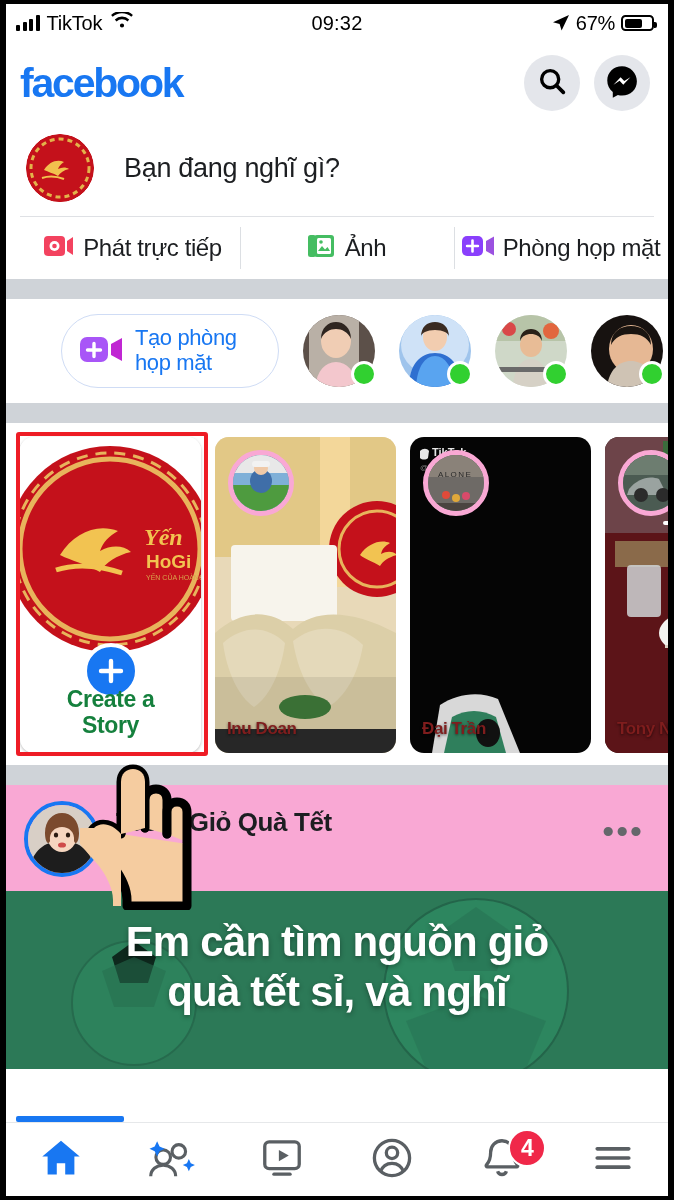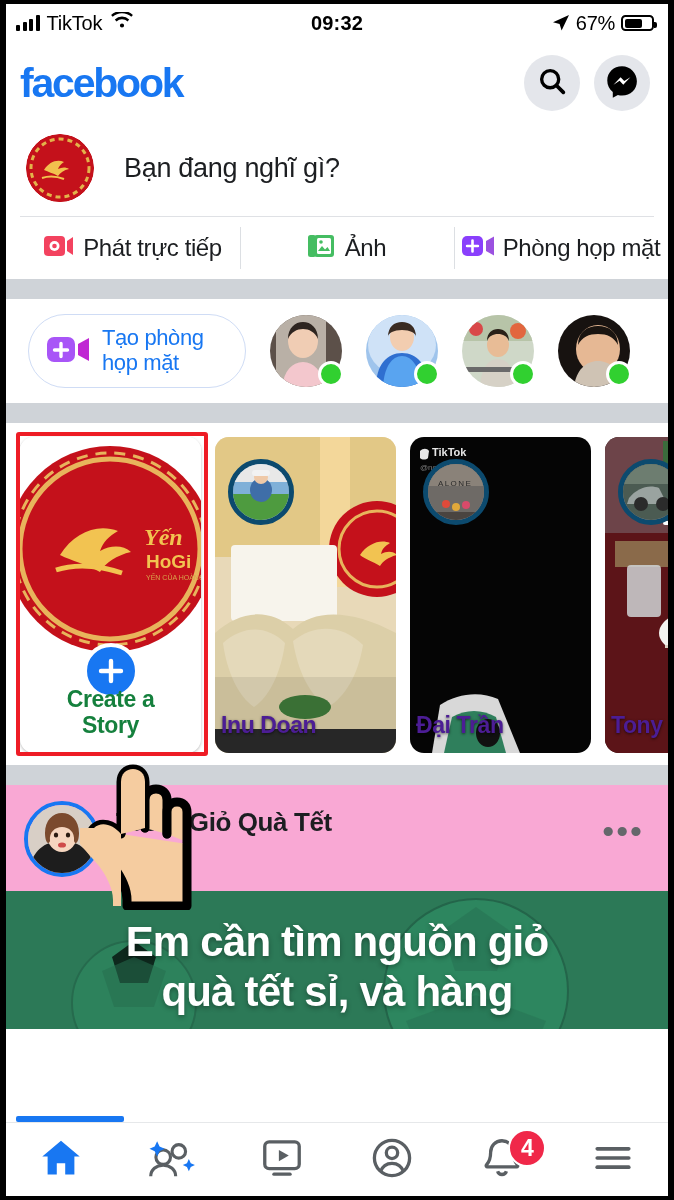--- a/index.html
+++ b/index.html
@@ -34,21 +34,21 @@
   .bars i{ display:block; width:4px; background:#000; border-radius:1px; }
   .bars i:nth-child(1){ height:6px; }
   .bars i:nth-child(2){ height:9px; }
   .bars i:nth-child(3){ height:12.5px; }
   .bars i:nth-child(4){ height:16px; }
   .carrier{ font-size:20px; color:#000; letter-spacing:-0.2px; }
   .wifi{ margin-left:1px; }
   .sb-time{
     position:absolute; left:0; right:0; top:0;
     height:38px; display:flex; align-items:center; justify-content:center;
-    font-size:20px; font-weight:bold; color:#000; letter-spacing:0.2px;
+    font-size:20px; font-weight:normal; color:#000; letter-spacing:0.2px;
     pointer-events:none;
   }
   .sb-right{
     margin-left:auto; display:flex; align-items:center; gap:6px;
   }
   .loc-arrow{ width:18px; height:18px; }
   .batt-pct{ font-size:20px; color:#000; letter-spacing:-0.3px; }
   .batt{
     width:33px; height:16px; border:2px solid #000; border-radius:4.5px;
     position:relative; padding:1.5px;
@@ -103,21 +103,21 @@
     content:""; position:absolute; left:0; top:10px; bottom:10px;
     width:1px; background:#dcdfe3;
   }
   .action .lbl{ font-size:24px; color:#1c1e21; letter-spacing:-0.4px; white-space:nowrap; }
 
   .gap-band{ height:20px; background:#CFD3D8; }
 
   
   .roomsrow{
     display:flex; align-items:center; gap:0;
-    background:#fff; height:104px; padding-left:22px; overflow:hidden;
+    background:#fff; height:104px; padding-left:22px; overflow:hidden;margin-left:33px;
   }
   .create-room{
     width:218px; height:74px; border:1.5px solid #cfdcf5; border-radius:40px;
     display:flex; align-items:center; gap:11px; padding-left:18px; flex:none;
     background:#fff;
   }
   .cr-text{ font-size:22px; color:#1877F2; line-height:1.12; letter-spacing:-0.4px; }
   .room-av{
     width:72px; height:72px; border-radius:50%; position:relative; flex:none;
     margin-left:24px; overflow:visible;
@@ -150,27 +150,27 @@
     background:#1877F2; border:4px solid #fff;
     display:flex; align-items:center; justify-content:center;
     color:#fff; font-size:40px; font-weight:300; line-height:0;
   }
   .sc-label{
     position:absolute; bottom:14px; left:0; right:0;
     text-align:center; font-size:23px; font-weight:bold;
     color:#15803d; line-height:1.16; letter-spacing:-0.4px;
   }
   .story-ring{
-    position:absolute; left:13px; top:22px;
+    position:absolute; left:13px; top:13px;
     width:66px; height:66px; border-radius:50%;
-    border:5px solid #0c4a6e; overflow:hidden; background:#888;
+    border:5px solid #f9a8d4; overflow:hidden; background:#888;
   }
   .story-name{
-    position:absolute; left:6px; bottom:14px;
-    font-size:23px; font-weight:bold; color:#4c1d95;
+    position:absolute; left:12px; bottom:14px;
+    font-size:17px; font-weight:bold; color:#7f1d1d;
     letter-spacing:-0.4px; text-shadow:0 1px 3px rgba(0,0,0,.6);
     white-space:nowrap;
   }
   .highlight-box{
     position:absolute; left:10px; top:9px;
     width:192px; height:324px;
     border:4px solid #EE1C25; border-radius:3px;
     pointer-events:none; z-index:6;
   }
 
@@ -194,21 +194,21 @@
     border-top:10px solid transparent;border-bottom:10px solid transparent;
     flex:none;
   }
   .post-line2{ display:flex; align-items:center; gap:8px; margin-top:6px; }
   .post-time{ font-size:20px; color:#65676B; }
   .dots{
     font-size:34px; color:#65676b; letter-spacing:2px; line-height:0.4;
     padding:0 6px 14px 0;
   }
   .post-img{
-    height:138px; width:100%;
+    height:178px; width:100%;
     background:linear-gradient(180deg,#2E7D5B 0%,#2C7355 45%,#276A4E 100%);
     position:relative; overflow:hidden;
   }
   .post-cap{
     position:absolute; left:0; right:0; top:26px;
     text-align:center; color:#fff; font-weight:bold;
     font-size:42px; line-height:1.18; letter-spacing:-0.8px;
     text-shadow:0 2px 5px rgba(0,0,0,.35);
   }
 
@@ -596,21 +596,21 @@
         <path d="M96 80l32-14 32 14-12 36h-40z" fill="#25694d" opacity="0.55"></path>
         <circle cx="470" cy="100" r="92" fill="#2f8f64"></circle>
         <path d="M470 16l34 24-13 40h-42l-13-40z" fill="#266c4f" opacity="0.5"></path>
         <path d="M400 130l70-26 70 26-26 62h-88z" fill="#266c4f" opacity="0.45"></path>
         <circle cx="470" cy="100" r="92" fill="none" stroke="#215c44" stroke-width="2"></circle>
       </g>
       <rect width="662" height="178" fill="#2c7355" opacity="0.12"></rect>
     </svg>
     <div class="post-cap">
       <span>Em cần tìm nguồn giỏ</span><br>
-      <span>quà tết sỉ, và hàng</span>
+      <span>quà tết sỉ, và nghĩ</span>
     </div>
   </div>
 
   <div class="hand">
     <svg width="122" height="150" viewBox="0 0 122 150">
       <g stroke="#000" stroke-width="9" stroke-linejoin="round" stroke-linecap="round" fill="#F5CCA0">
         <path d="M41 74V22c0-8 5-13 12-13s12 5 12 13v46"></path>
         <path d="M65 68V40c0-7 5-11 11-11s11 4 11 11v34"></path>
         <path d="M87 74V52c0-6 4-10 10-10s10 4 10 10v30"></path>
         <path d="M41 74c-8-10-20-13-27-6-6 6-3 14 5 22l14 16c6 8 14 21 14 34v6h60v-8c0-14 0-40 0-54"></path>

